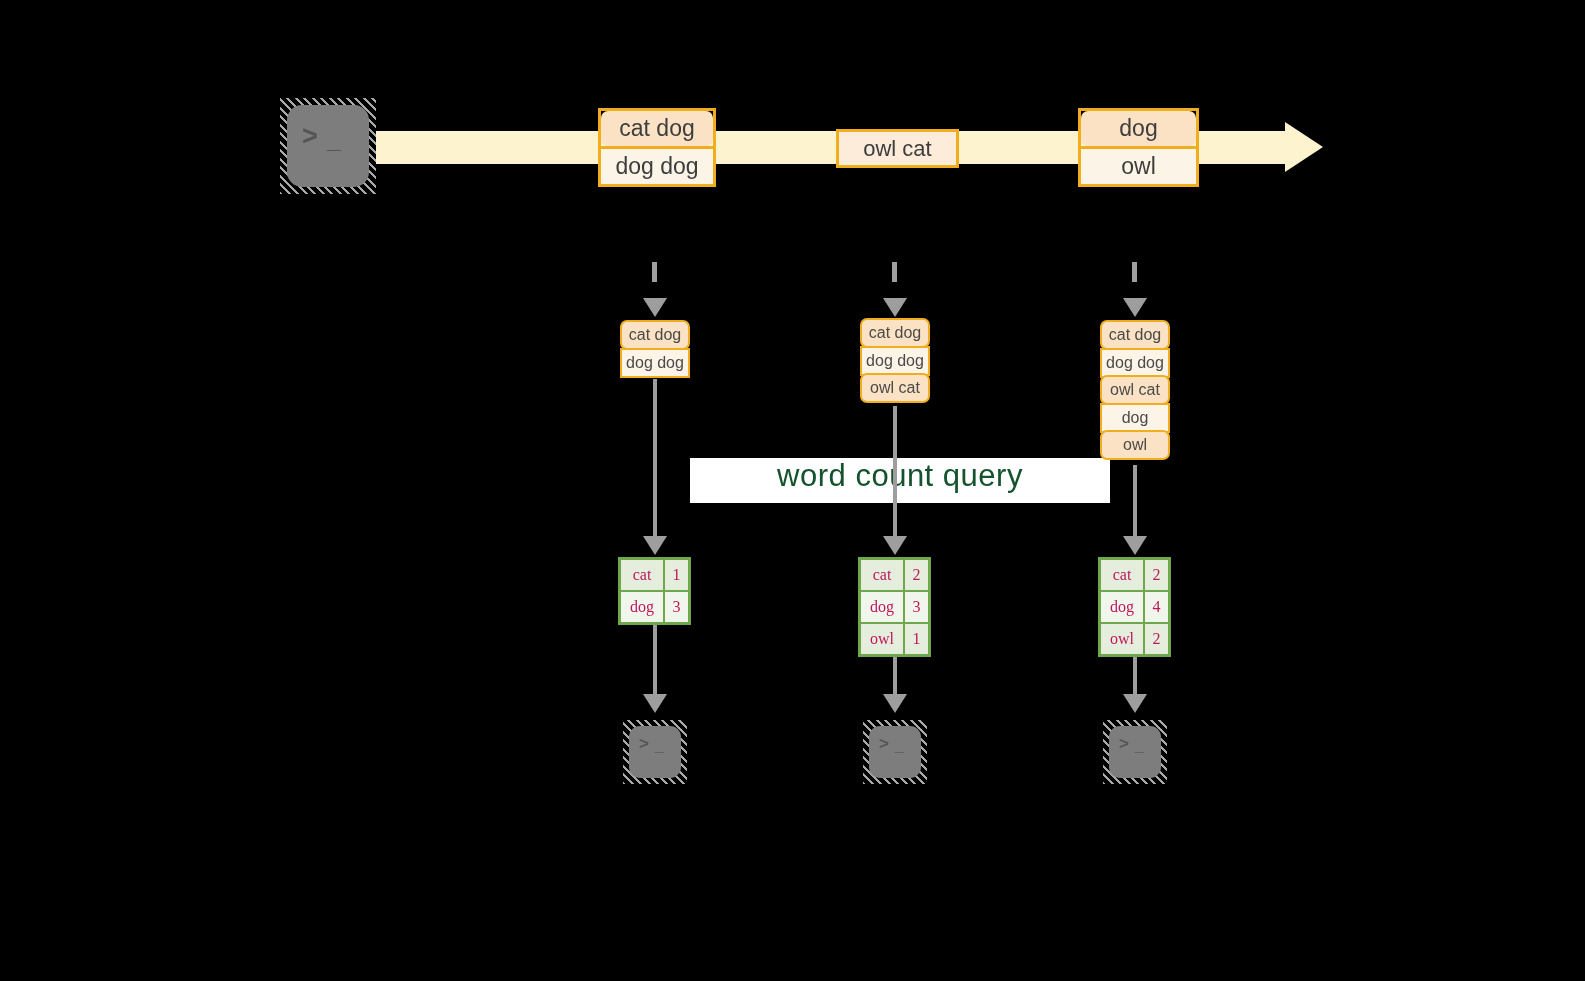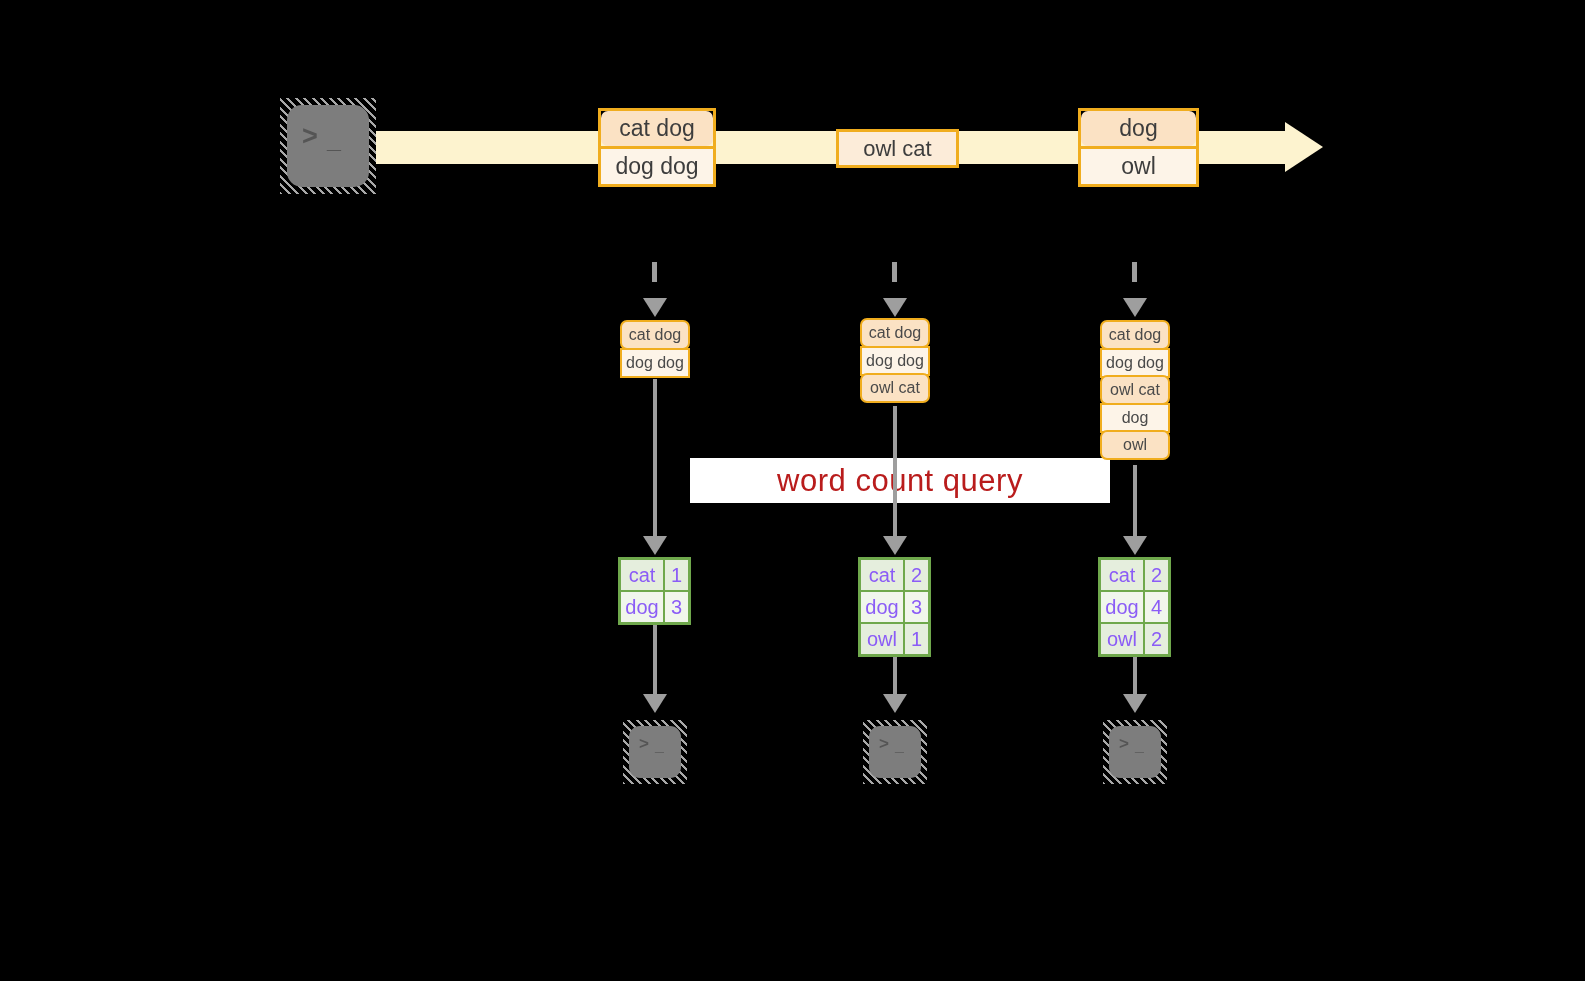--- a/index.html
+++ b/index.html
@@ -27,27 +27,27 @@
   .head-down { width:0; height:0; border-left:12px solid transparent; border-right:12px solid transparent;
                border-top:19px solid #9e9e9e; z-index:2; }
 
   
   .stack { width:70px; z-index:3; }
   .stack-cell { height:26px; border:2.5px solid #f0ad1e; margin-top:-2.5px;
                 display:flex; align-items:center; justify-content:center; font-size:16px; color:#4a4a4a; }
   .stack-cell:first-child { margin-top:0; }
 
   
-  .banner { background:#ffffff; z-index:1; display:flex; align-items:center; justify-content:center;
-            font-size:31px; color:#b91c1c; letter-spacing:0.5px; }
+  .banner { background:#ffffff; z-index:1; display:flex; align-items:flex-start; justify-content:center;
+            font-size:31px; color:#14532d; letter-spacing:0.5px; }
 
   
   .gtable { display:grid; grid-template-columns:42px 23px; grid-auto-rows:30px; gap:2px;
             border:3px solid #6fa84c; background:#6fa84c; z-index:3; }
-  .gcell { display:flex; align-items:center; justify-content:center; font-size:20px; color:#8b5cf6; }
+  .gcell { display:flex; align-items:center; justify-content:center; font-size:16px; color:#be185d;font-family:Liberation Serif, serif; }
   .gdark  { background:#e5eedd; }
   .glight { background:#f1f6ec; }
 
   
   .term { background:repeating-linear-gradient(45deg,#a8a8a8 0 2px, rgba(0,0,0,0) 2px 6px); z-index:2; }
   .term-inner { position:absolute; background:#7d7d7d; color:#555555; }
   .term-lg .term-inner { inset:7px; border-radius:15px; }
   .term-sm .term-inner { inset:6px; border-radius:11px; }
   .pr-ch { position:absolute; font-weight:700; }
   .pr-us { position:absolute; font-weight:700; }

